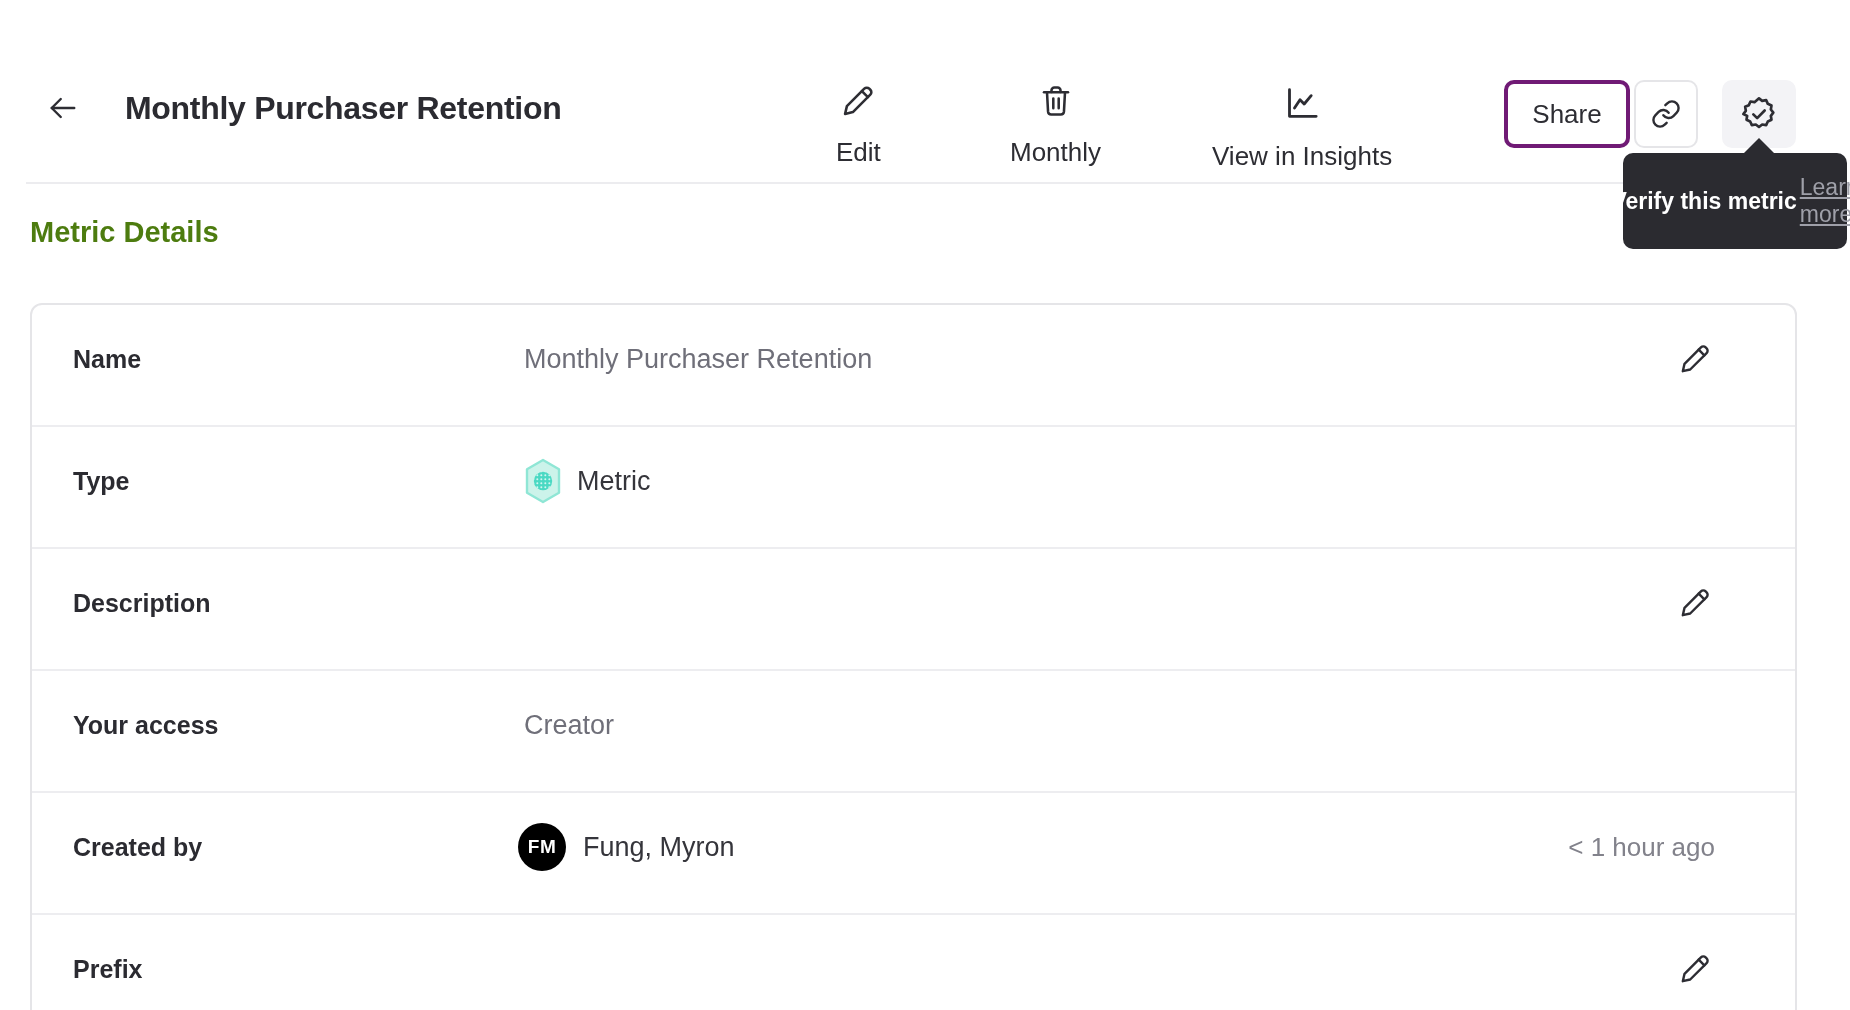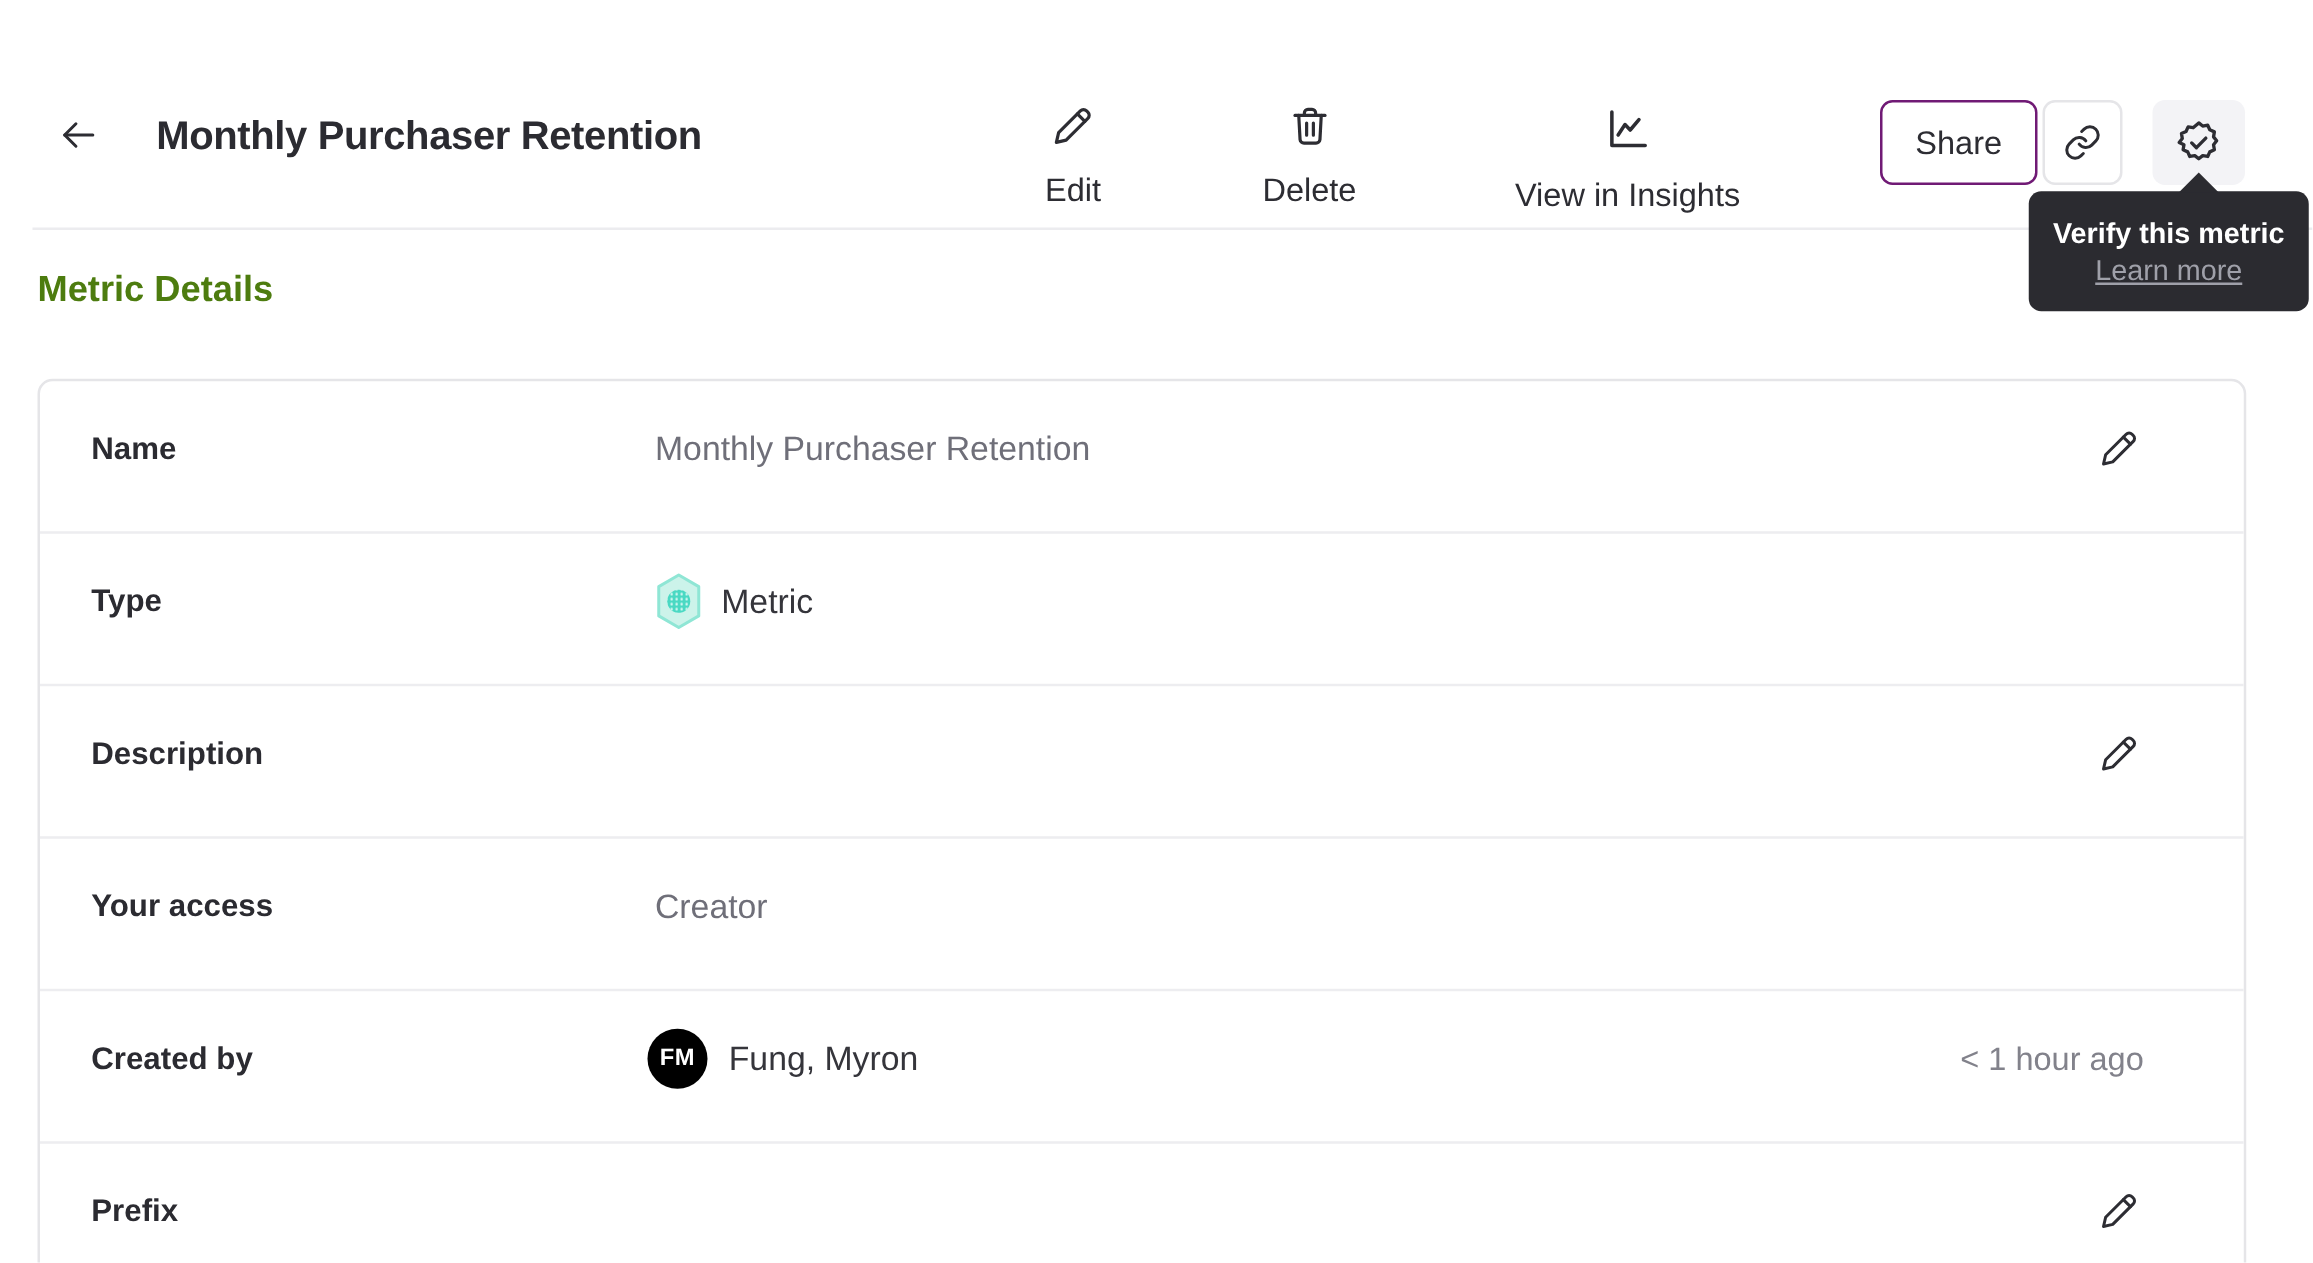--- a/index.html
+++ b/index.html
@@ -15,37 +15,37 @@
 
   .action-group { position:absolute; top:83px; height:50px; display:flex; align-items:center;
     gap:18px; font-size:26px; font-weight:500; color:#2d2d33; cursor:pointer; background:none; border:none;
     font-family:"Liberation Sans", sans-serif;flex-direction:column; }
   .action-group .ico { display:flex; align-items:center; justify-content:center; }
   #edit-btn { left:836px; }
   #delete-btn { left:1010px; }
   #insights-btn { left:1212px; }
 
   .share-btn { position:absolute; left:1504px; top:80px; width:126px; height:68px;
-    background:#fff; border:2px solid #701a75; border-radius:10px;
+    background:#fff; border:4px solid #701a75; border-radius:10px;
     display:flex; align-items:center; justify-content:center;
     font-size:26px; font-weight:500; color:#2d2d33; cursor:pointer;
     font-family:"Liberation Sans", sans-serif; }
   .link-btn { position:absolute; left:1634px; top:80px; width:64px; height:68px;
     background:#fff; border:2px solid #e5e5e8; border-radius:10px;
     display:flex; align-items:center; justify-content:center; cursor:pointer; }
   .verify-btn { position:absolute; left:1722px; top:80px; width:74px; height:68px;
     background:#f3f3f6; border:none; border-radius:10px;
     display:flex; align-items:center; justify-content:center; cursor:pointer; }
 
   .header-divider { position:absolute; left:26px; top:182px; width:1824px; height:2px; background:#ececef; }
 
   
   .tooltip { position:absolute; left:1623px; top:153px; width:224px; height:96px;
     background:#2b2b30; border-radius:10px; z-index:6;
-    display:flex; flex-direction:column; align-items:center; justify-content:center; gap:3px; }
+    display:flex; align-items:center; justify-content:center; gap:3px; }
   .tooltip-caret { position:absolute; top:-15px; left:120px; width:0; height:0;
     border-left:16px solid transparent; border-right:16px solid transparent;
     border-bottom:16px solid #2b2b30; }
   .tooltip-title { color:#ffffff; font-size:23px; font-weight:700; white-space:nowrap; }
   .tooltip-link { color:#9fa0a9; font-size:23px; font-weight:500; text-decoration:underline; cursor:pointer; }
 
   
   .section-heading { position:absolute; left:30px; top:216px; font-size:29px; font-weight:700; color:#4d7c0f;text-align:center; }
 
   
@@ -92,21 +92,21 @@
 
   <button class="action-group" id="delete-btn">
     <span class="ico">
       <svg class="stroke-ic" width="36" height="36" viewBox="0 0 24 24" stroke-width="1.7">
         <path d="M4 6.2h16"></path>
         <path d="M9 6V4.9A1.9 1.9 0 0 1 10.9 3h2.2A1.9 1.9 0 0 1 15 4.9V6"></path>
         <path d="M6 6.2l.7 12.9A2.1 2.1 0 0 0 8.8 21h6.4a2.1 2.1 0 0 0 2.1-1.9l.7-12.9"></path>
         <path d="M10.2 10.3v6.5M13.8 10.3v6.5"></path>
       </svg>
     </span>
-    <span>Delete</span>
+    <span>Monthly</span>
   </button>
 
   <button class="action-group" id="insights-btn">
     <span class="ico">
       <svg class="stroke-ic" width="40" height="40" viewBox="0 0 24 24" stroke-width="1.7">
         <path d="M4.5 4v16h16"></path>
         <polyline points="7.5 15 10.8 10 13.3 12.6 17.5 7.6"></polyline>
       </svg>
     </span>
     <span>View in Insights</span>

